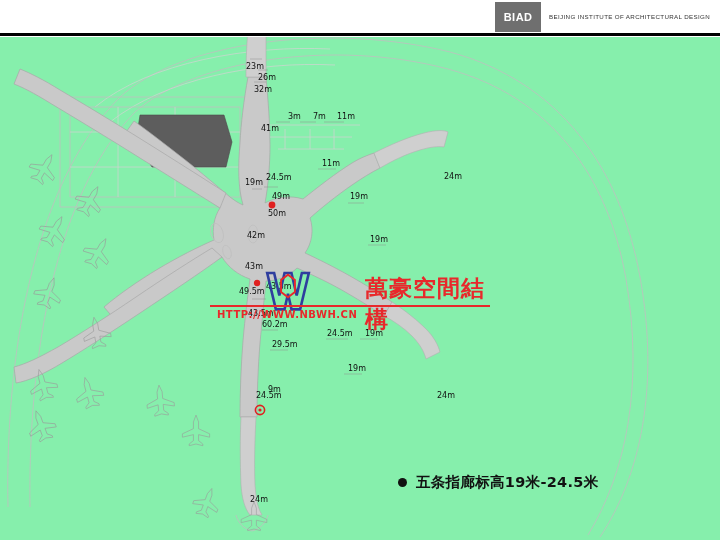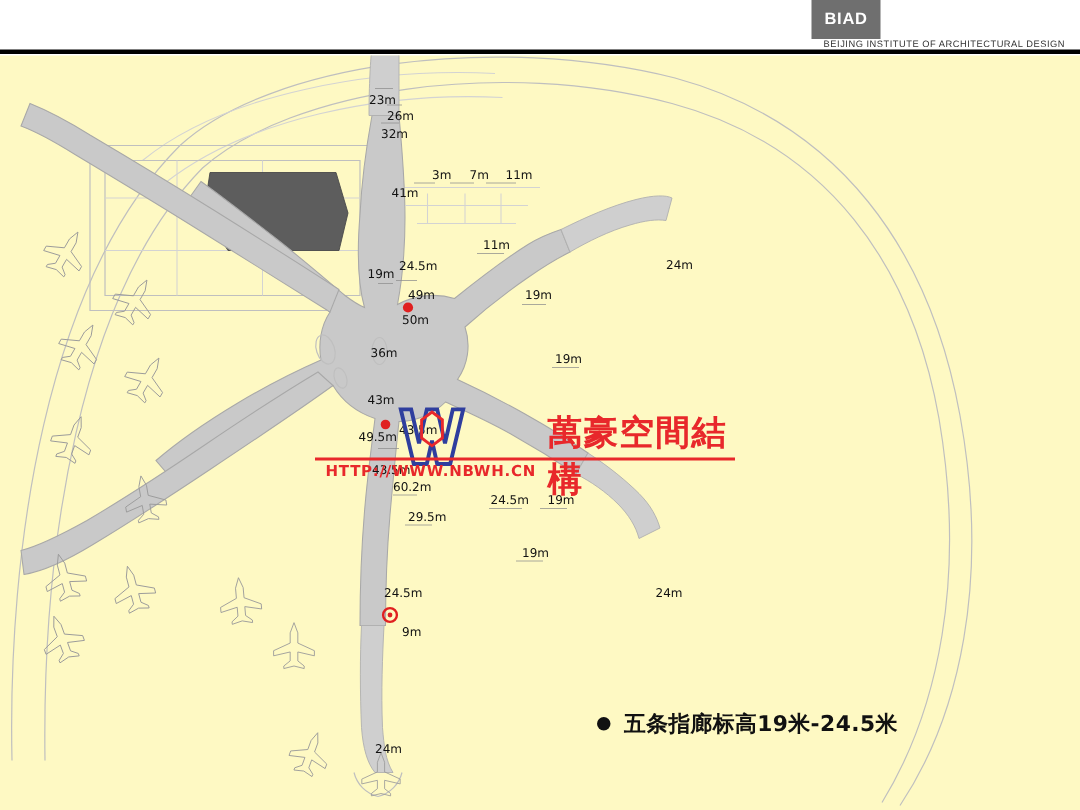--- a/index.html
+++ b/index.html
@@ -10,21 +10,21 @@
     position:relative;
     overflow:hidden;
   }
   
   .header{
     position:absolute;top:0;left:0;width:720px;height:34px;
     background:#ffffff;
   }
   .header-inner{
     position:absolute;right:0;top:0;height:34px;
-    display:flex;flex-direction:column;
+    display:flex;align-items:center;
   }
   .biad-logo{
     width:46px;height:30px;background:#6f6f6f;
     display:flex;align-items:center;justify-content:center;
     color:#ffffff;font-weight:bold;font-size:11px;letter-spacing:0.5px;
     font-family:"Liberation Sans", sans-serif;
   }
   .biad-text{
     margin-left:8px;margin-right:10px;line-height:1.25;
   }
@@ -35,21 +35,21 @@
   .biad-en{
     font-size:6.2px;color:#333333;letter-spacing:0.35px;
     font-family:"Liberation Sans", sans-serif;
   }
   .header-rule{
     position:absolute;left:0;top:33px;width:720px;height:3px;background:#000000;
   }
   
   .plan{
     position:absolute;left:0;top:37px;width:720px;height:503px;
-    background:#fef9c3;
+    background:#86efac;
   }
   .plan svg{position:absolute;left:0;top:0;}
   
   .dim{
     position:absolute;
     font-family:"DejaVu Sans", sans-serif;
     font-size:8px;
     color:#111111;
     white-space:nowrap;
   }
@@ -272,34 +272,34 @@
   <div class="dim" style="left:313px;top:75px;">7m</div>
   <div class="dim" style="left:337px;top:75px;">11m</div>
   <div class="dim" style="left:261px;top:87px;">41m</div>
   <div class="dim" style="left:322px;top:122px;">11m</div>
   <div class="dim" style="left:444px;top:135px;">24m</div>
   <div class="dim" style="left:245px;top:141px;">19m</div>
   <div class="dim" style="left:266px;top:136px;">24.5m</div>
   <div class="dim" style="left:350px;top:155px;">19m</div>
   <div class="dim" style="left:272px;top:155px;">49m</div>
   <div class="dim" style="left:268px;top:172px;">50m</div>
-  <div class="dim" style="left:247px;top:194px;">36m</div>
+  <div class="dim" style="left:247px;top:194px;">42m</div>
   <div class="dim" style="left:370px;top:198px;">19m</div>
   <div class="dim" style="left:245px;top:225px;">43m</div>
   <div class="dim" style="left:228px;top:250px;margin-left:11px;">49.5m</div>
   <div class="dim" style="left:266px;top:245px;">43.5m</div>
   <div class="dim" style="left:248px;top:272px;">43.5m</div>
   <div class="dim" style="left:262px;top:283px;">60.2m</div>
   <div class="dim" style="left:327px;top:292px;">24.5m</div>
   <div class="dim" style="left:365px;top:292px;">19m</div>
   <div class="dim" style="left:272px;top:303px;">29.5m</div>
   <div class="dim" style="left:348px;top:327px;">19m</div>
   <div class="dim" style="left:256px;top:354px;">24.5m</div>
   <div class="dim" style="left:437px;top:354px;">24m</div>
-  <div class="dim" style="left:268px;top:380px;text-align:right;">9m</div>
+  <div class="dim" style="left:268px;top:348px;text-align:right;">9m</div>
   <div class="dim" style="left:250px;top:458px;">24m</div>
 
   <div class="wm">
     <svg class="wm-logo" viewBox="0 0 60 52">
       <path d="M6 4 L14 4 L20 30 L26 4 L34 4 L40 30 L46 4 L54 4 L44 46 L34 46 L30 28 L26 46 L16 46 Z" fill="none" stroke="#2f3e9e" stroke-width="3"></path>
       <path d="M22 12 L30 6 L38 12 L38 26 L30 32 L22 26 Z" fill="none" stroke="#e8282b" stroke-width="2.2"></path>
     </svg>
     <div class="wm-title">萬豪空間結構</div>
     <div class="wm-rule"></div>
     <div class="wm-sub">HTTP://WWW.NBWH.CN</div>

